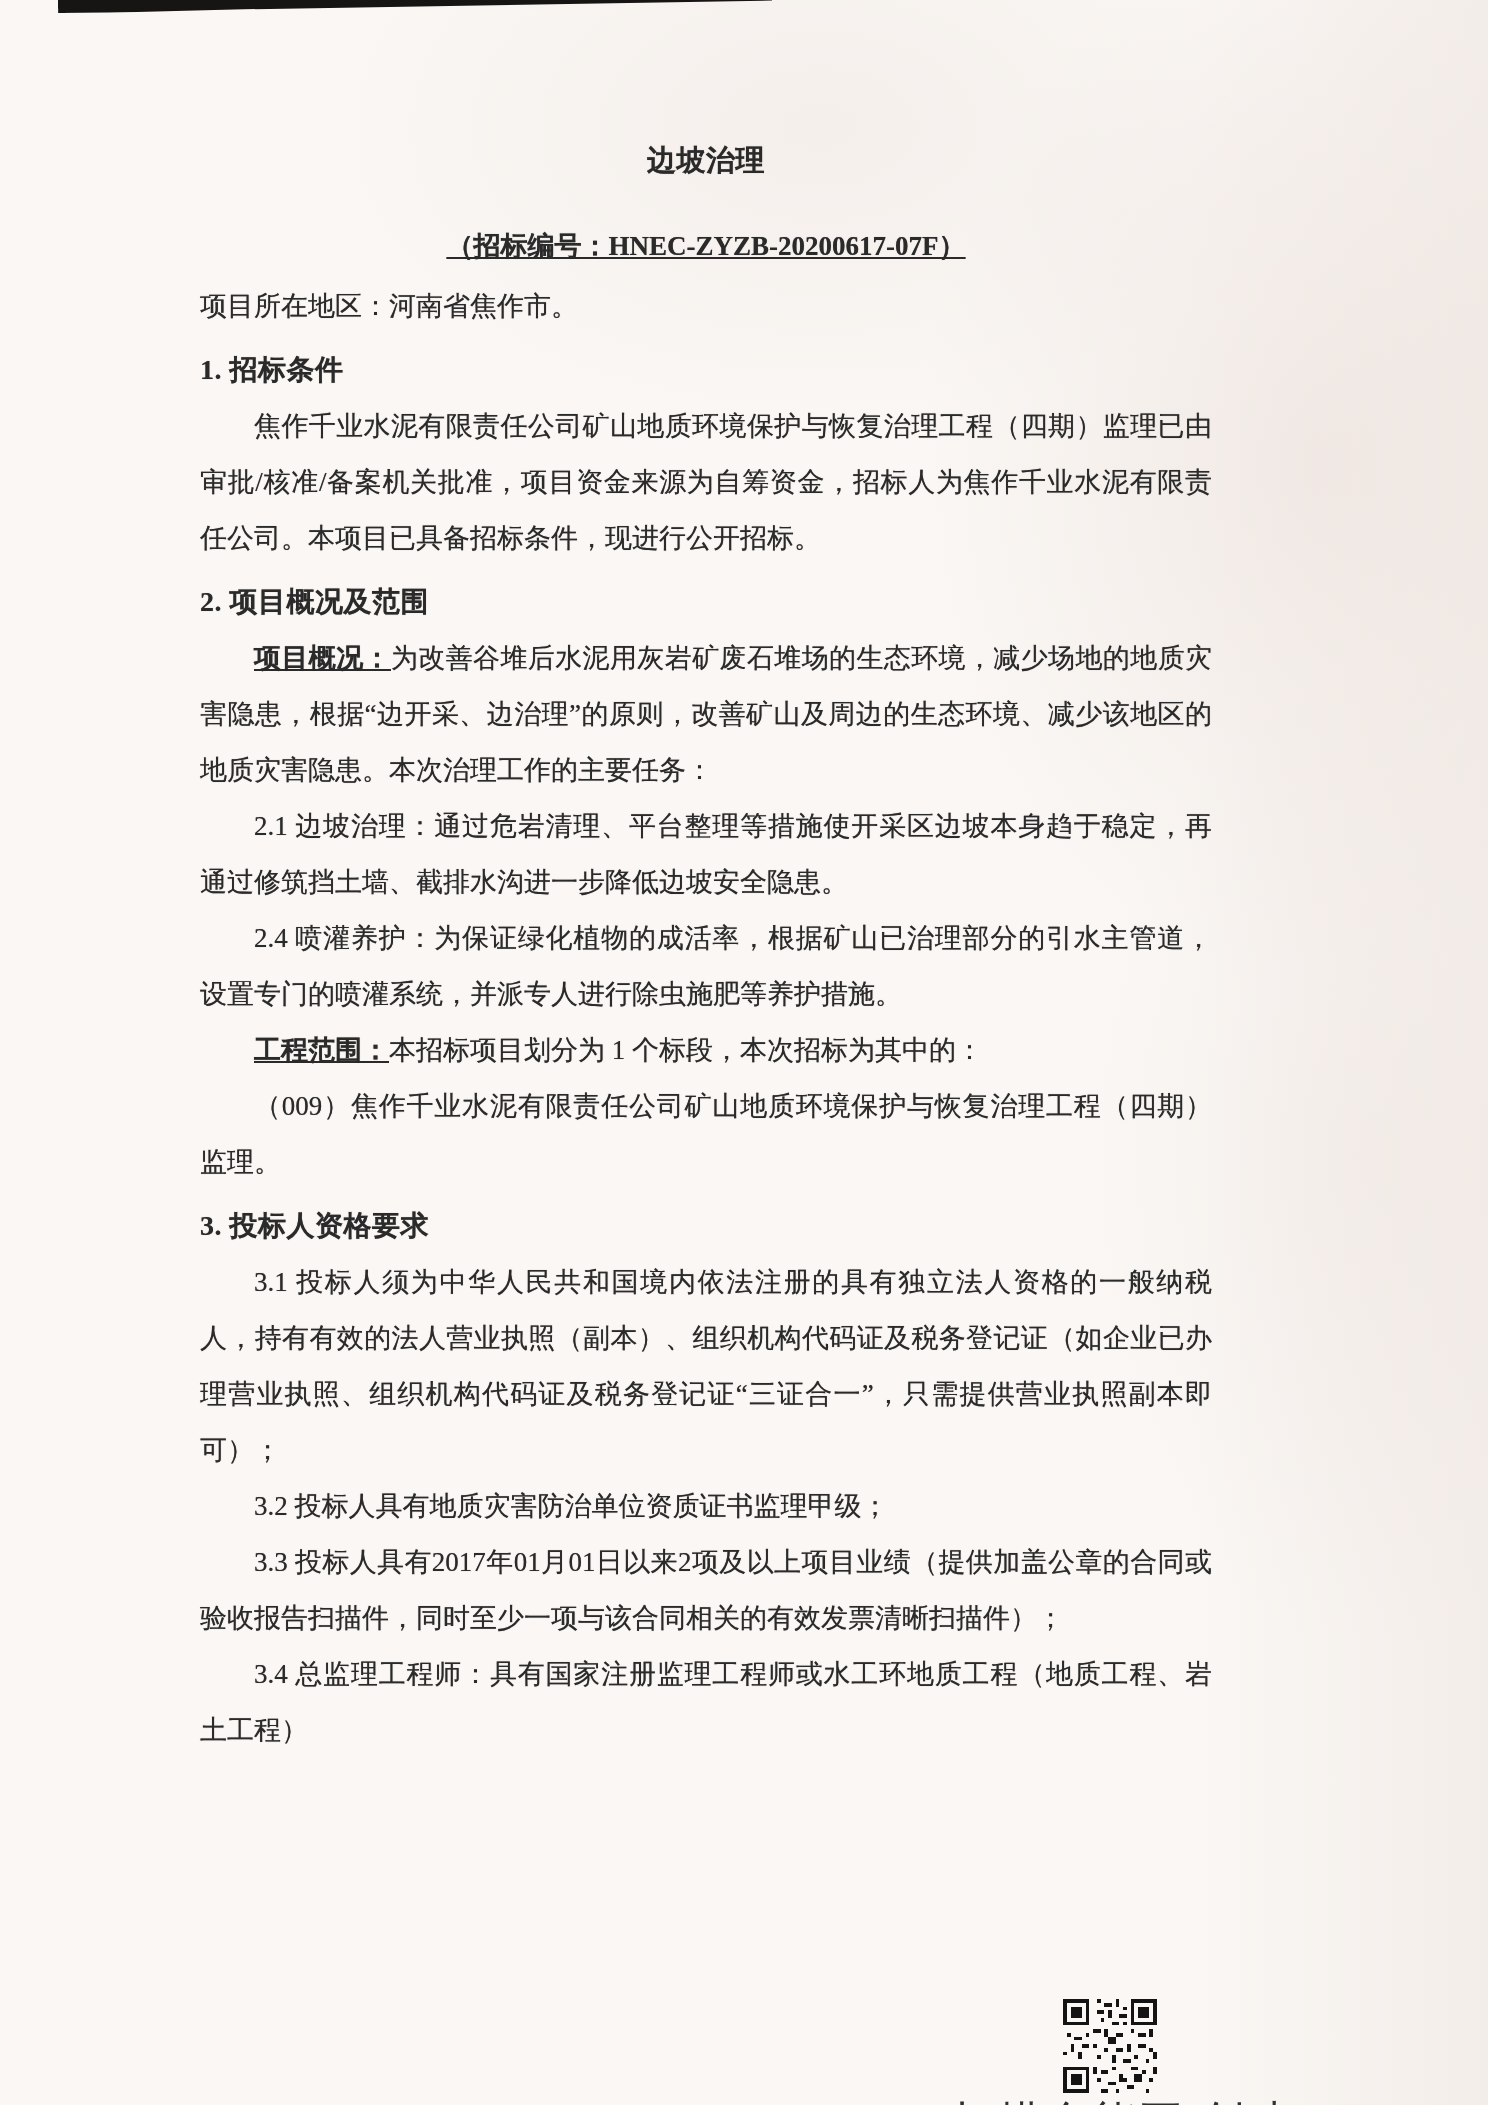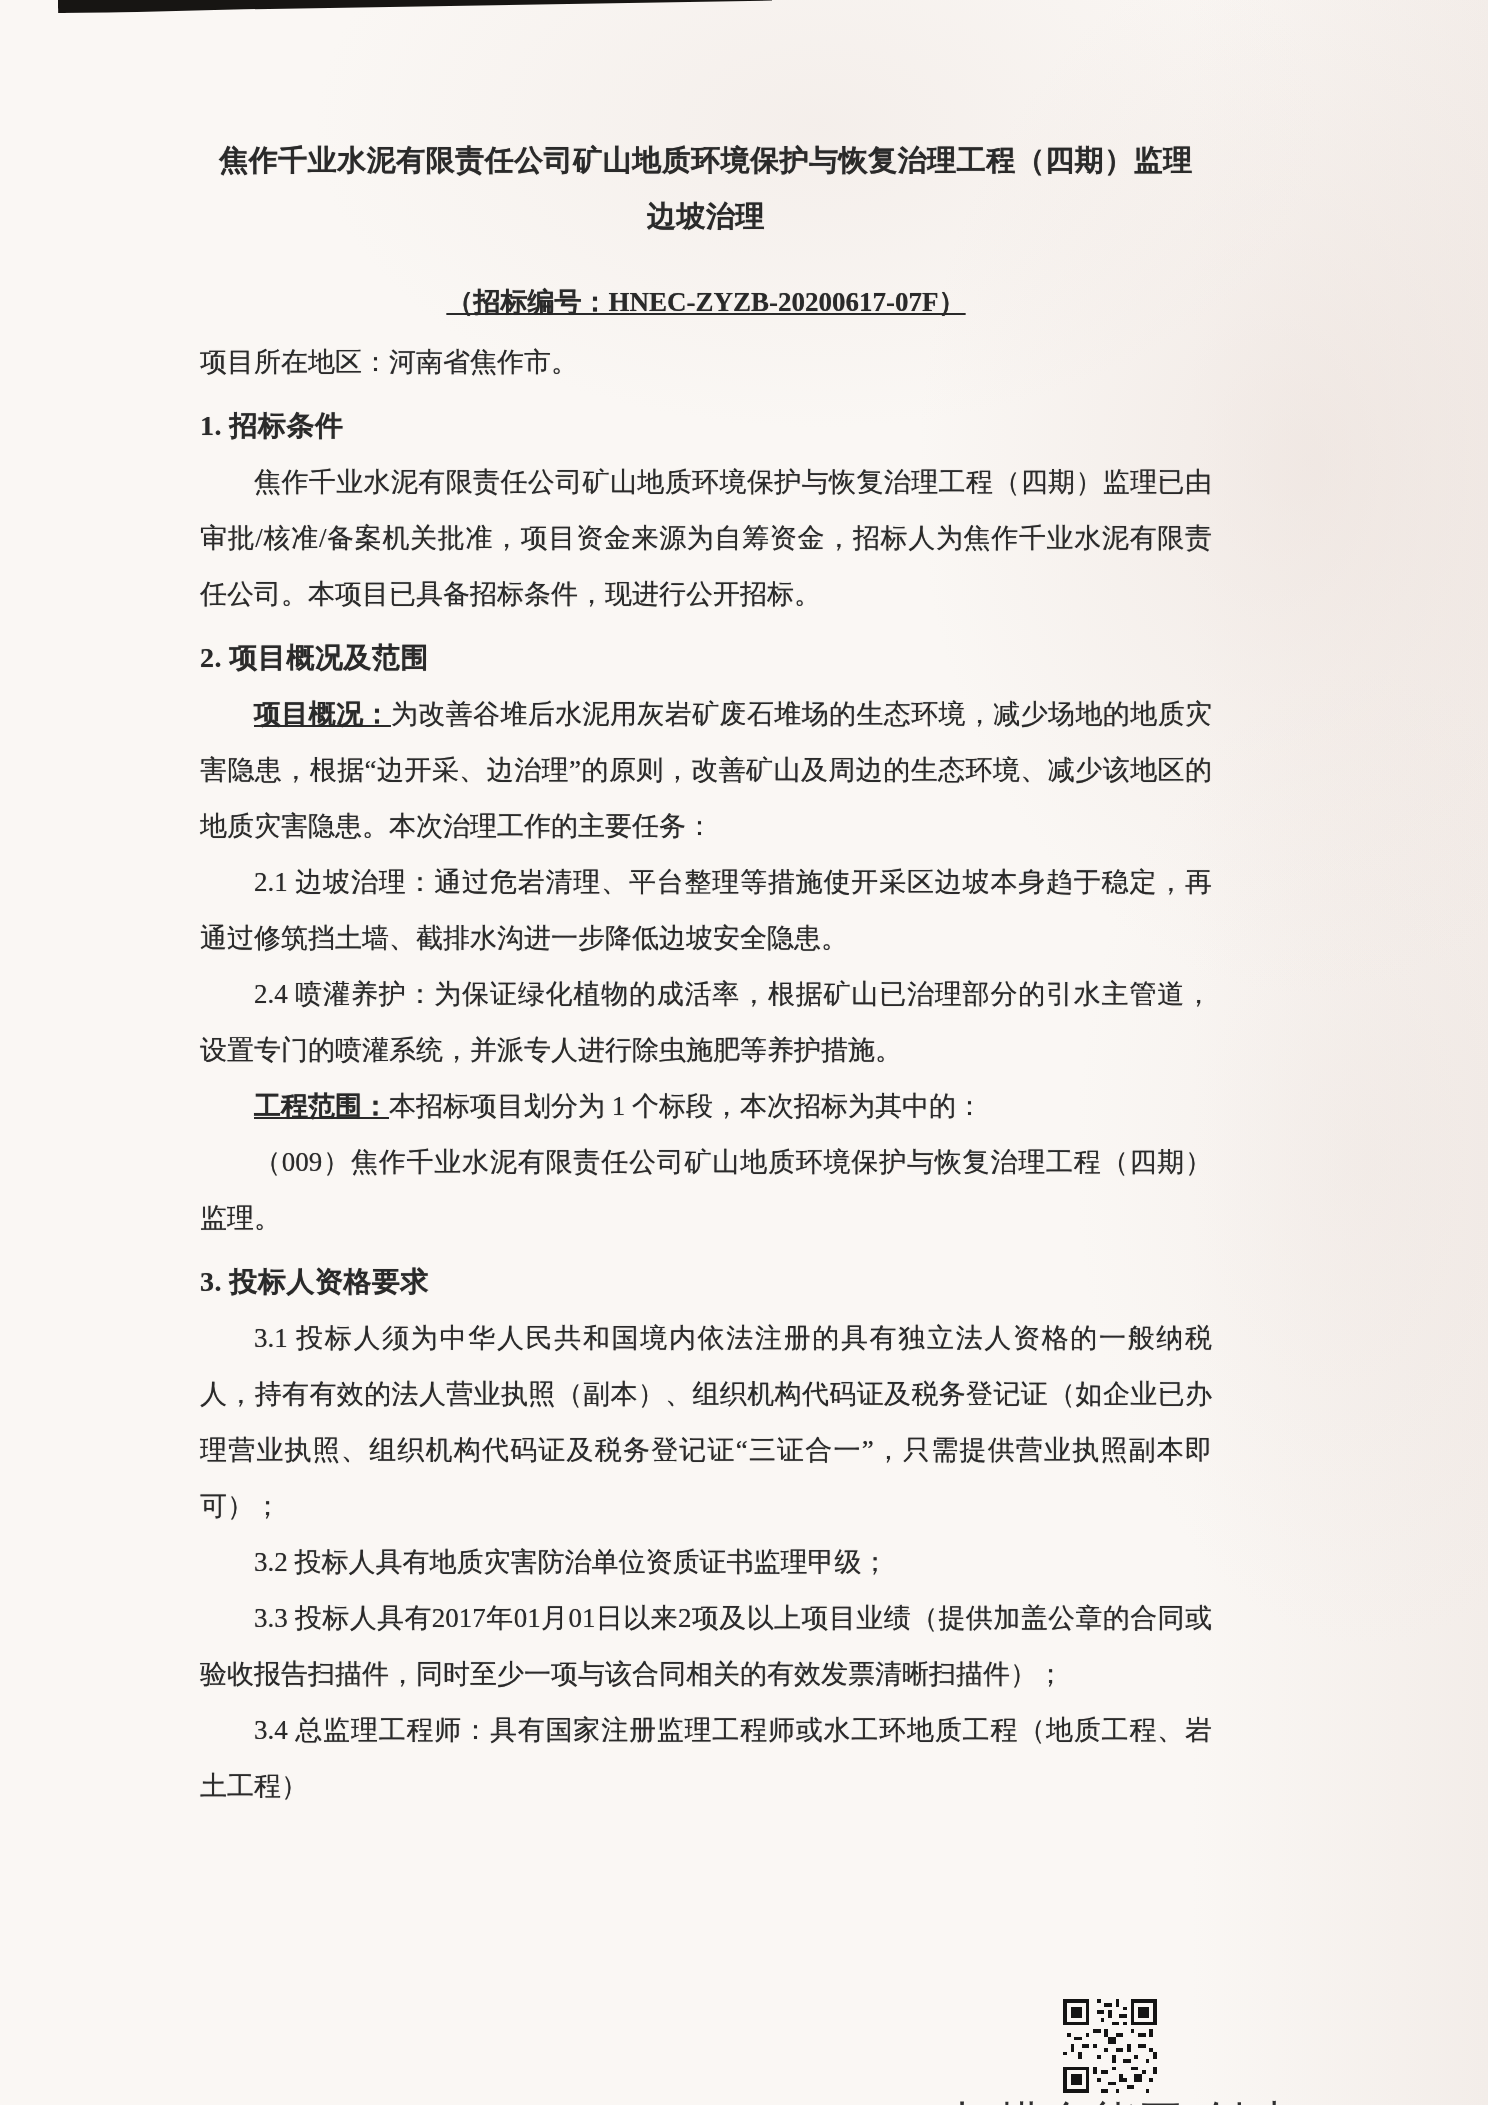--- a/index.html
+++ b/index.html
@@ -88,21 +88,20 @@
     white-space: nowrap;
   }
 </style>
 </head>
 <body>
 
 <div class="scan-strip"></div>
 
 <div class="content">
 
-  <div class="doc-title">焦作千业水泥有限责任公司矿山地质环境保护与恢复治理工程（四期）监理</div>
   <div class="doc-title">边坡治理</div>
 
   <div class="tender-no">（招标编号：HNEC-ZYZB-20200617-07F）</div>
 
   <div class="location-line">项目所在地区：河南省焦作市。</div>
 
   <div class="sec-heading">1. 招标条件</div>
   <p class="body-para">焦作千业水泥有限责任公司矿山地质环境保护与恢复治理工程（四期）监理已由审批/核准/备案机关批准，项目资金来源为自筹资金，招标人为焦作千业水泥有限责任公司。本项目已具备招标条件，现进行公开招标。</p>
 
   <div class="sec-heading">2. 项目概况及范围</div>

